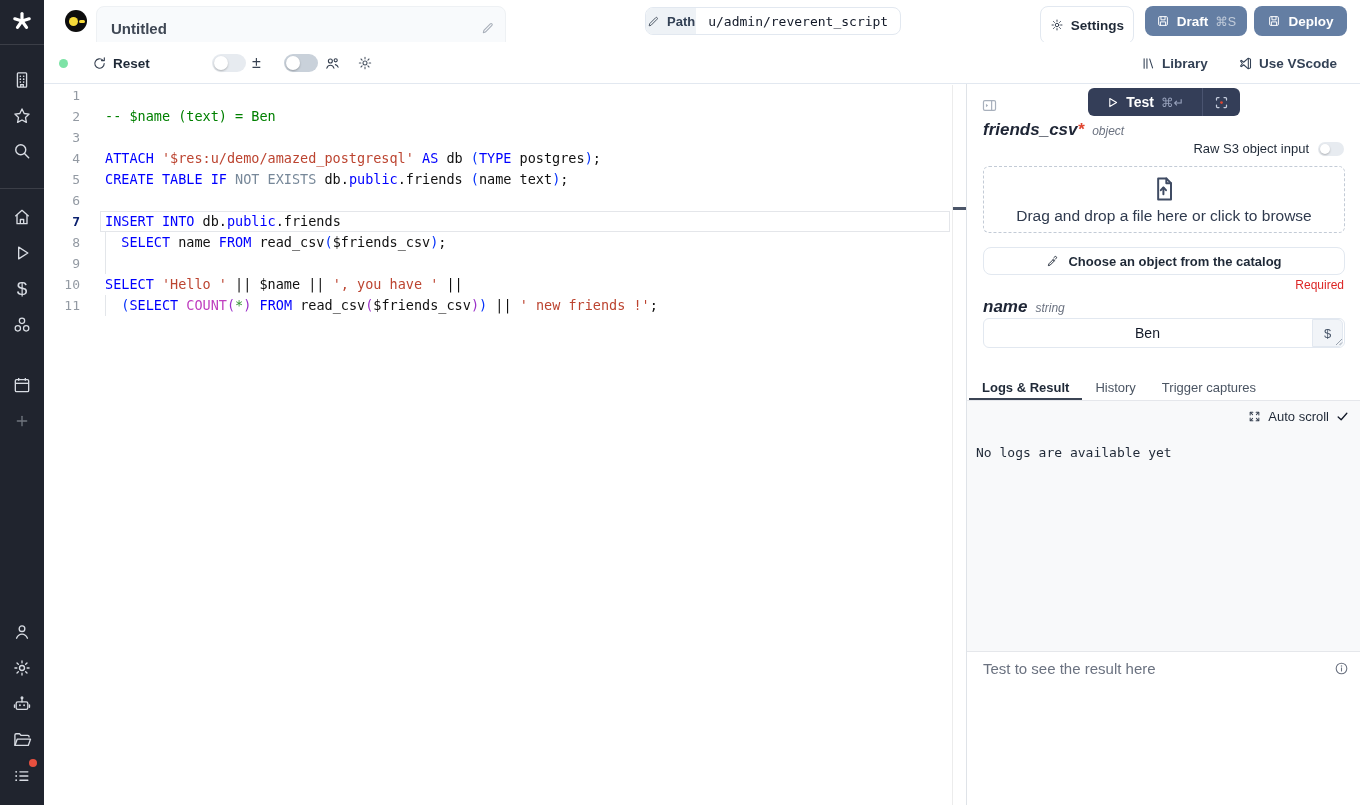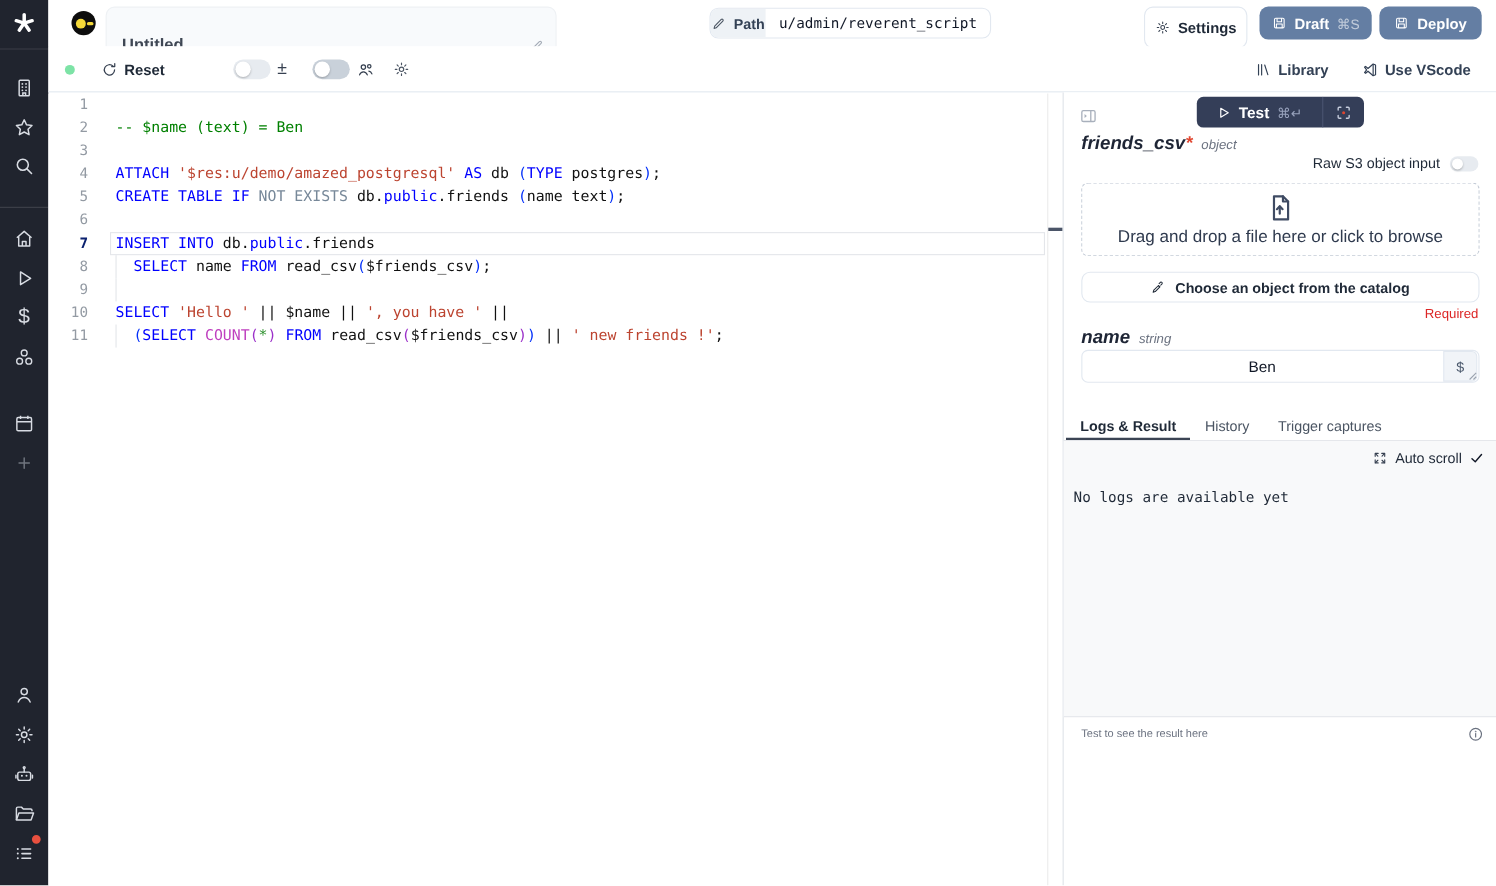--- a/index.html
+++ b/index.html
@@ -13,21 +13,21 @@
   .sb-ic { position:absolute; left:10px; width:24px; height:24px; display:flex; align-items:center; justify-content:center; color:#d8dce3; cursor:pointer; }
   .sb-div { position:absolute; left:0; width:44px; border-top:1px solid rgba(255,255,255,.12); }
   .sb-glyph { font-size:17px; color:#d8dce3; font-weight:400; }
   .red-dot { position:absolute; left:27px; top:757px; width:12px; height:12px; border-radius:50%; background:#e8503f; border:2px solid #20242e; }
 
   
   .topbar { position:absolute; left:44px; top:0; width:1316px; height:42px; background:#fff; }
   .duck { position:absolute; left:21px; top:10px; width:22px; height:22px; border-radius:50%; background:#0d0d0d; }
   .duck .eye { position:absolute; left:4px; top:7px; width:9px; height:9px; border-radius:50%; background:#f5d939; }
   .duck .bill { position:absolute; left:14px; top:10px; width:6px; height:3px; border-radius:2px; background:#f5d939; }
-  .title-input { position:absolute; left:52px; top:6px; width:410px; height:44px; background:#f8fafc; border:1px solid #eef1f4; border-radius:8px; display:flex; align-items:flex-end; padding:0 10px 0 14px; }
+  .title-input { position:absolute; left:52px; top:6px; width:410px; height:44px; background:#f8fafc; border:1px solid #eef1f4; border-radius:8px; display:flex; align-items:center; padding:0 10px 0 14px; }
   .title-input .txt { font-size:15px; font-weight:600; color:#3f4754; flex:1; }
   .path-group { position:absolute; left:601px; top:7px; height:28px; display:flex; align-items:stretch; border:1px solid #e2e8f0; border-radius:8px; overflow:hidden; background:#fff; }
   .path-left { display:flex; align-items:center; gap:7px; background:#eef2f6; padding:0 1px; font-size:13px; font-weight:600; color:#334155; }
   .path-right { display:flex; align-items:center; padding:0 12px; font-family:"DejaVu Sans Mono", monospace; font-size:13px; color:#111827; }
   .btn { display:flex; align-items:center; justify-content:center; gap:7px; border-radius:8px; cursor:pointer; font-weight:600; }
   .btn-settings { position:absolute; left:996px; top:6px; width:94px; height:38px; background:#fff; border:1px solid #e2e8f0; font-size:13.5px; color:#1f2937; }
   .btn-draft { position:absolute; left:1101px; top:6px; width:102px; height:30px; background:#647ea3; color:#fff; font-size:13.5px; font-weight:700; }
   .btn-deploy { position:absolute; left:1210px; top:6px; width:93px; height:30px; background:#647ea3; color:#fff; font-size:13.5px; font-weight:700; }
   .shortcut { color:rgba(255,255,255,.6); font-weight:400; font-size:12.5px; }
 
@@ -75,21 +75,21 @@
   .name-input .val { flex:1; padding:0 12px; font-size:14px; color:#111827;text-align:center; }
   .dollar-btn { width:31px; height:28px; margin:1px; background:#f1f4f8; border:1px solid #e2e8f0; border-radius:0 5px 5px 0; display:flex; align-items:center; justify-content:center; font-size:13px; color:#475569; cursor:pointer; }
   .grip { position:absolute; right:1px; bottom:1px; cursor:nwse-resize; }
   .tabs { position:absolute; left:0; top:293px; width:394px; height:24px; display:flex; padding-left:2px; border-bottom:1px solid #e5e7eb; }
   .tab { padding:0 13px; font-size:13px; color:#4b5563; line-height:22px; cursor:pointer; }
   .tab.active { color:#1f2937; font-weight:600; box-shadow:inset 0 -2px 0 #3b4454; }
   .logs { position:absolute; left:0; top:317px; width:394px; height:251px; background:#f8f9fa; border-bottom:1px solid #e5e7eb; }
   .autoscroll { position:absolute; right:12px; top:8px; display:flex; align-items:center; gap:7px; font-size:13px; color:#1f2937; cursor:pointer; }
   .nologs { position:absolute; left:9px; top:44px; font-family:"DejaVu Sans Mono", monospace; font-size:13px; color:#1f2937; }
   .result-row { position:absolute; left:0; top:576px; width:394px; display:flex; align-items:center; }
-  .result-text { margin-left:16px; flex:1; font-size:10px; color:#6b7280; }
+  .result-text { margin-left:16px; flex:1; font-size:15px; color:#6b7280; }
   .info-ic { margin-right:12px; color:#6b7280; cursor:pointer; }
 </style>
 </head>
 <body>
 
 <div class="app">
 
   <div class="sidebar">
     <div class="sb-logo">
       <svg width="24" height="24" viewBox="0 0 24 24">

